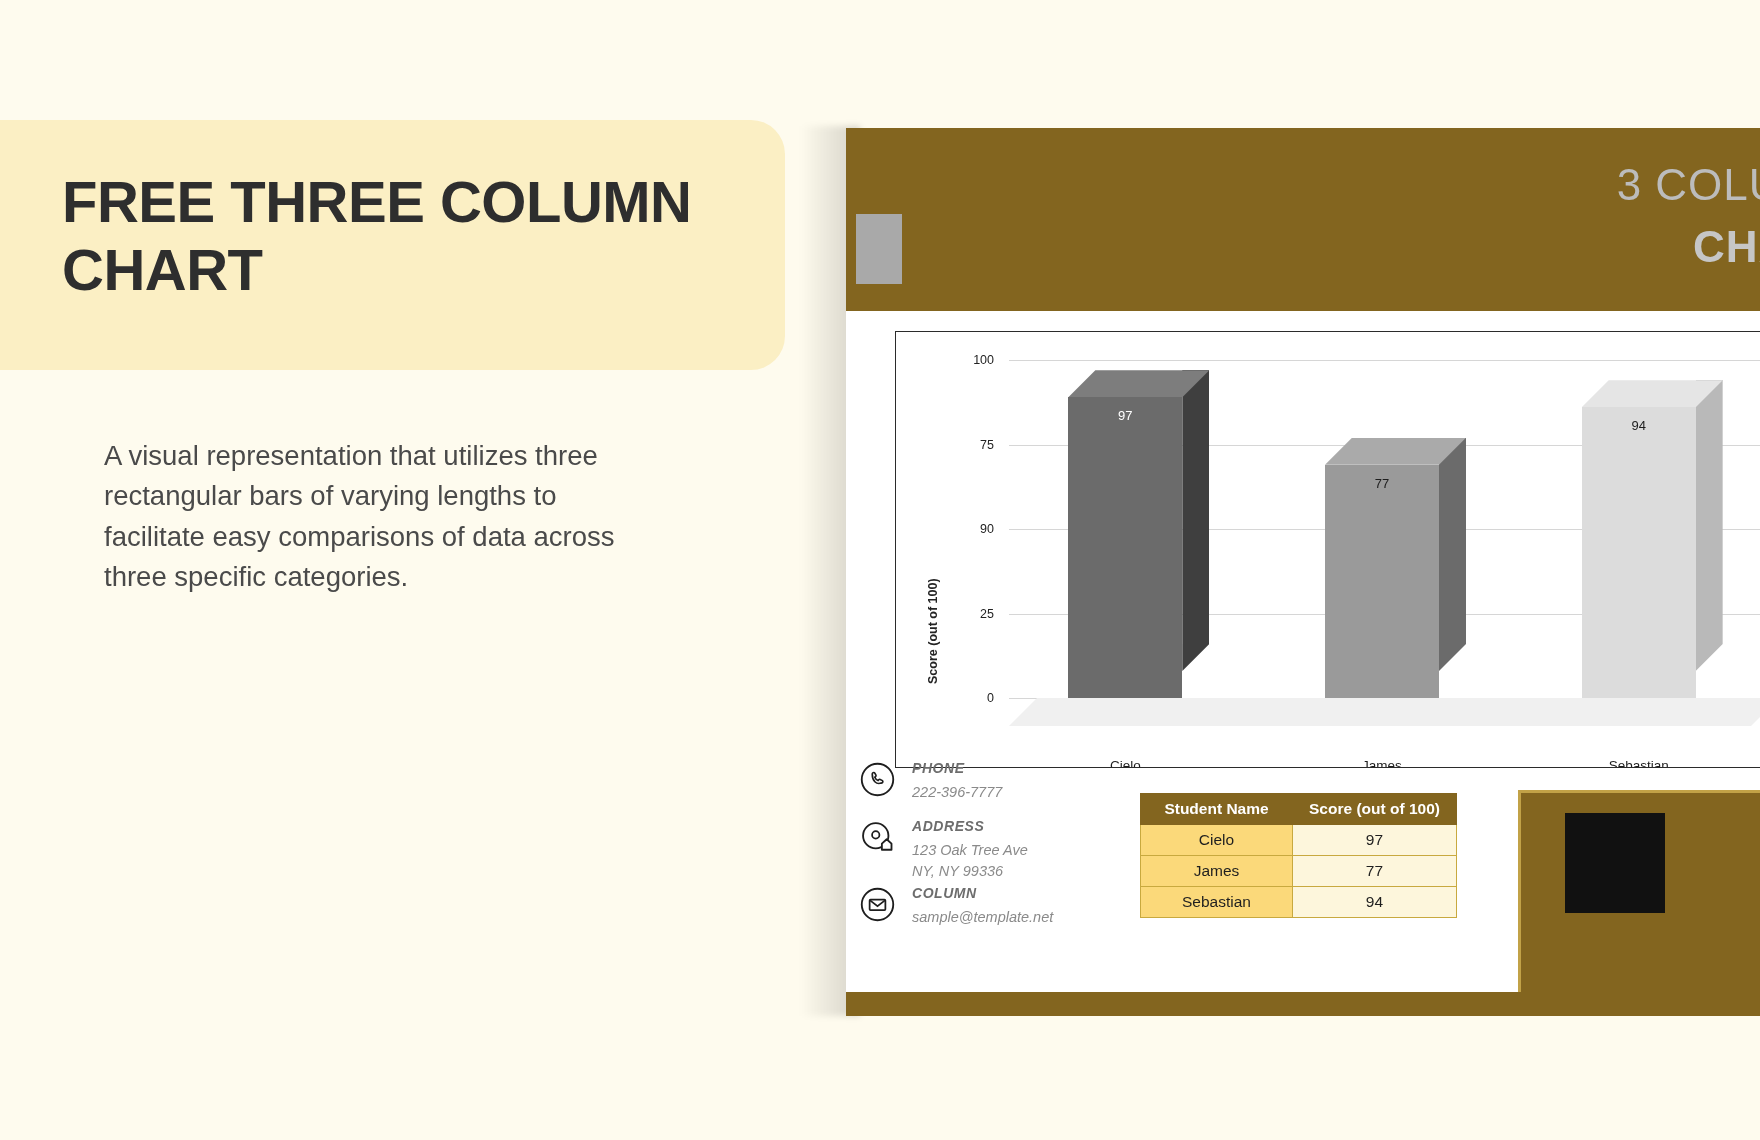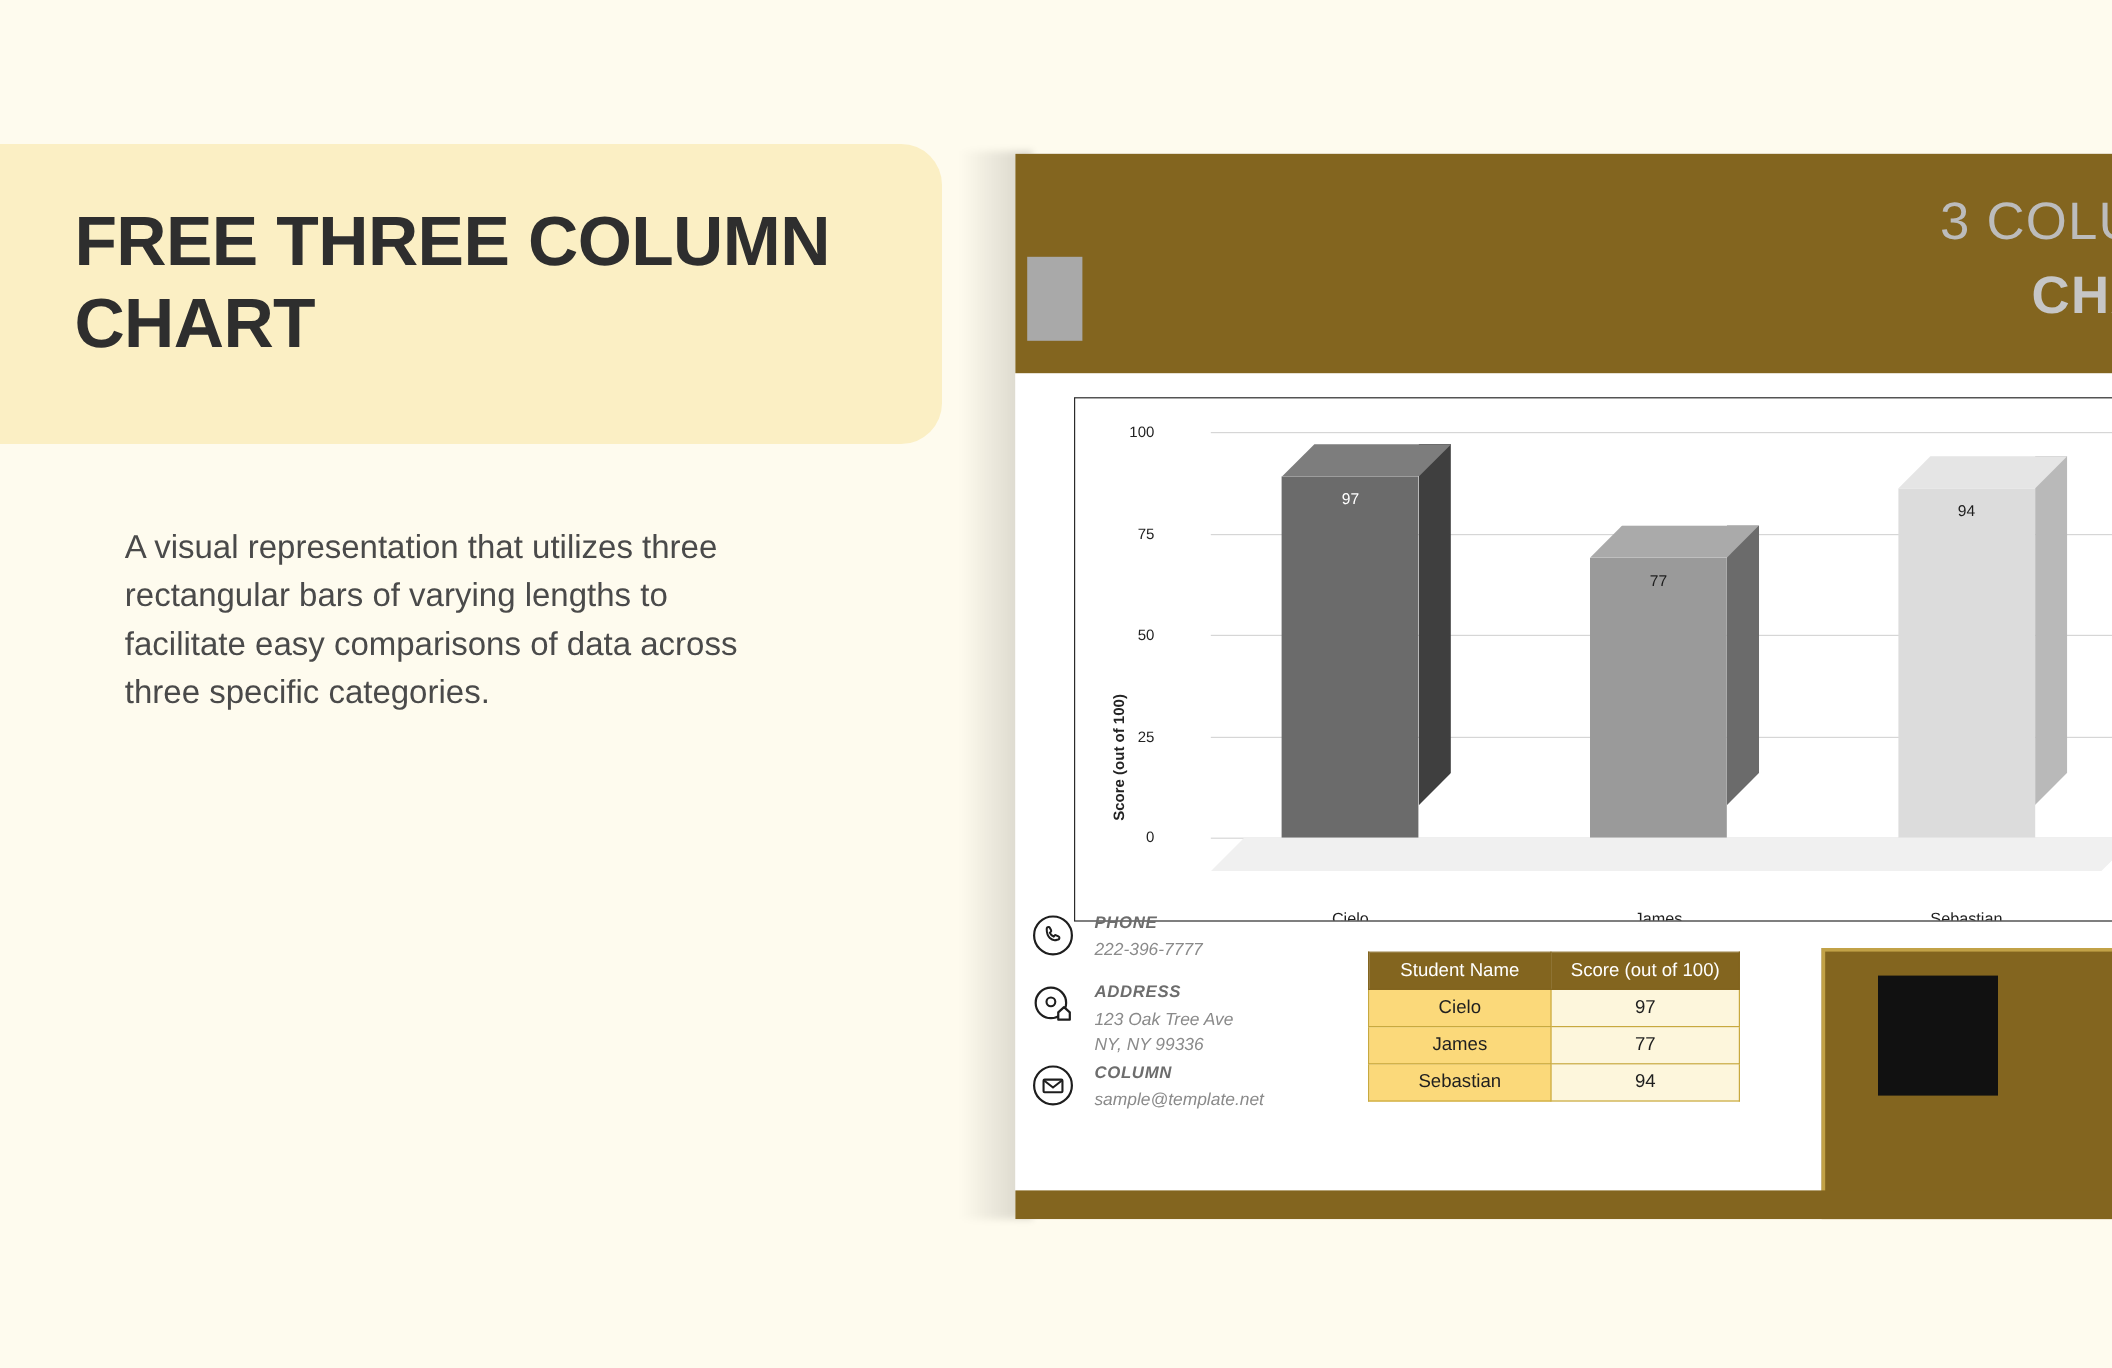--- a/index.html
+++ b/index.html
@@ -88,21 +88,21 @@
   }
   #plot {
     position: absolute; left: 113px; top: 28px;
     width: 770px; height: 338px;
   }
   .gridline {
     position: absolute; left: 0; width: 770px;
     height: 1px; background: #d6d6d6;
   }
   .ytick {
-    position: absolute; right: 804px;
+    position: absolute; right: 772px;
     transform: translateY(-50%);
     font-size: 12.5px; color: #232323;
     white-space: nowrap;
     padding-right: 13px;
   }
   #ylabel {
     position: absolute; left: 30px; top: 352px;
     transform: rotate(-90deg);
     transform-origin: left top;
     font-size: 12.5px; font-weight: 700;
@@ -147,21 +147,21 @@
   .contact-value { font-size: 14.5px; color: #8a8a8a; line-height: 1.42; }
 
   
   #data-table {
     position: absolute; left: 294px; top: 665px;
     border-collapse: collapse;
     font-size: 15.5px;
   }
   #data-table th {
     background: #83651f; color: #ffffff;
-    font-weight: 400; padding: 6px 16px;
+    font-weight: 700; padding: 6px 16px;
     border: 1px solid #83651f;
   }
   #data-table td {
     padding: 6px 16px; text-align: center;
     color: #1f1f1f; border: 1px solid #c8a93f;
   }
   #data-table td.name-cell { background: #fbd97a; min-width: 152px; }
   #data-table td.score-cell { background: #fdf6dc; min-width: 140px; }
 
   
@@ -202,21 +202,21 @@
     </div>
 
     <div id="chart-frame">
       <div id="ylabel">Score (out of 100)</div>
       <div id="plot">
           <div class="gridline" style="top: 0px;"></div>
           <div class="ytick" style="top: 0px;">100</div>
           <div class="gridline" style="top: 84.5px;"></div>
           <div class="ytick" style="top: 84.5px;">75</div>
           <div class="gridline" style="top: 169px;"></div>
-          <div class="ytick" style="top: 169px;">50</div>
+          <div class="ytick" style="top: 169px;">90</div>
           <div class="gridline" style="top: 253.5px;"></div>
           <div class="ytick" style="top: 253.5px; text-align: center;">25</div>
           <div class="gridline" style="top: 338px;"></div>
           <div class="ytick" style="top: 338px;">0</div>
           <div class="bar" style="left: 59.3333px; width: 114px; height: 327.86px; bottom: 0px;">
             <div class="face" style="height: 300.86px; background: rgb(107, 107, 107);"></div>
             <div class="side" style="height: 300.86px; background: rgb(63, 63, 63);"></div>
             <div class="top" style="bottom: 300.86px; width: 141px; background: rgb(125, 125, 125);"></div>
             <div class="bar-value" style="bottom: 274.86px; color: rgb(255, 255, 255);">97</div>
           </div>

